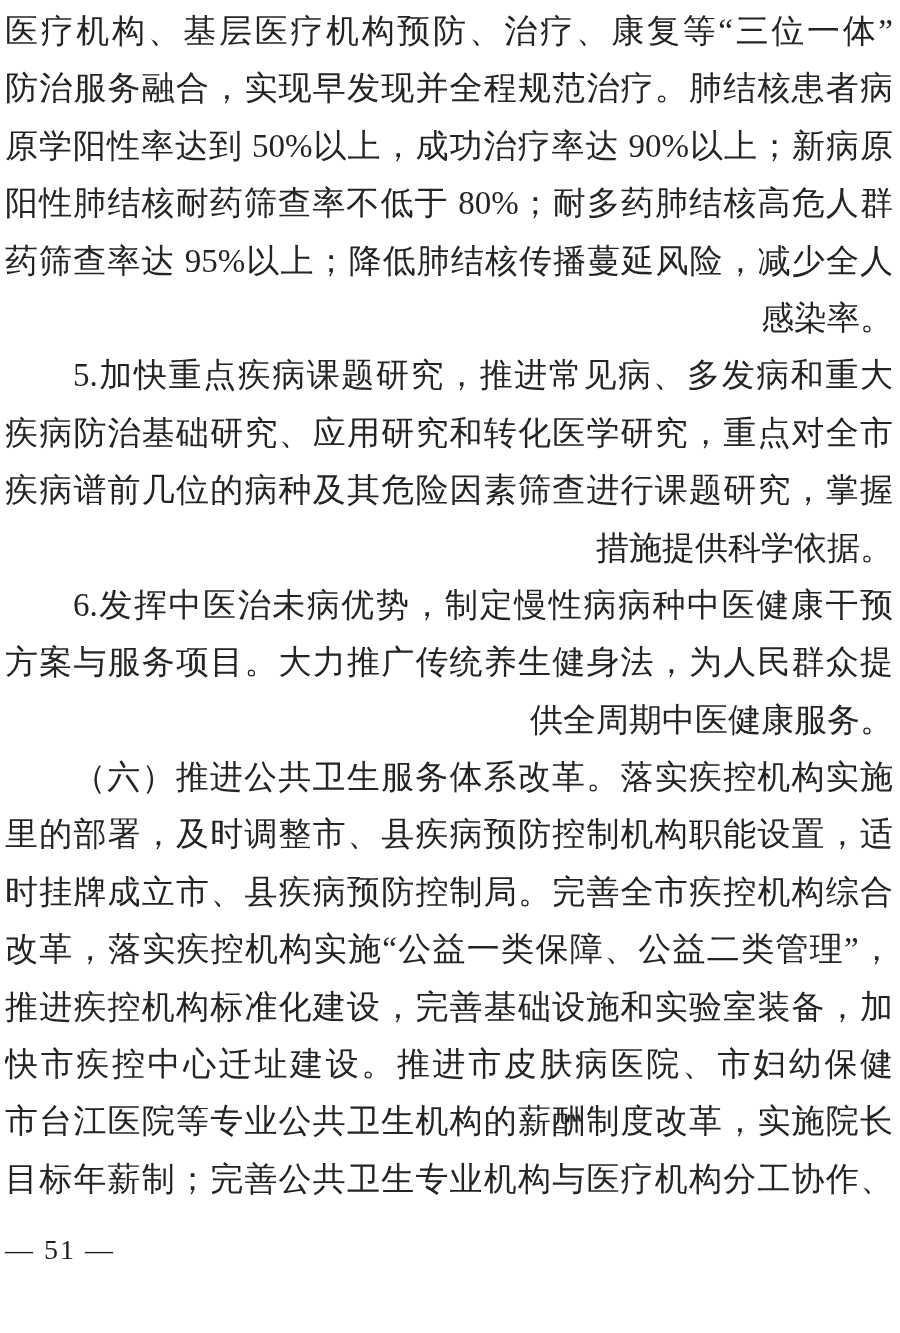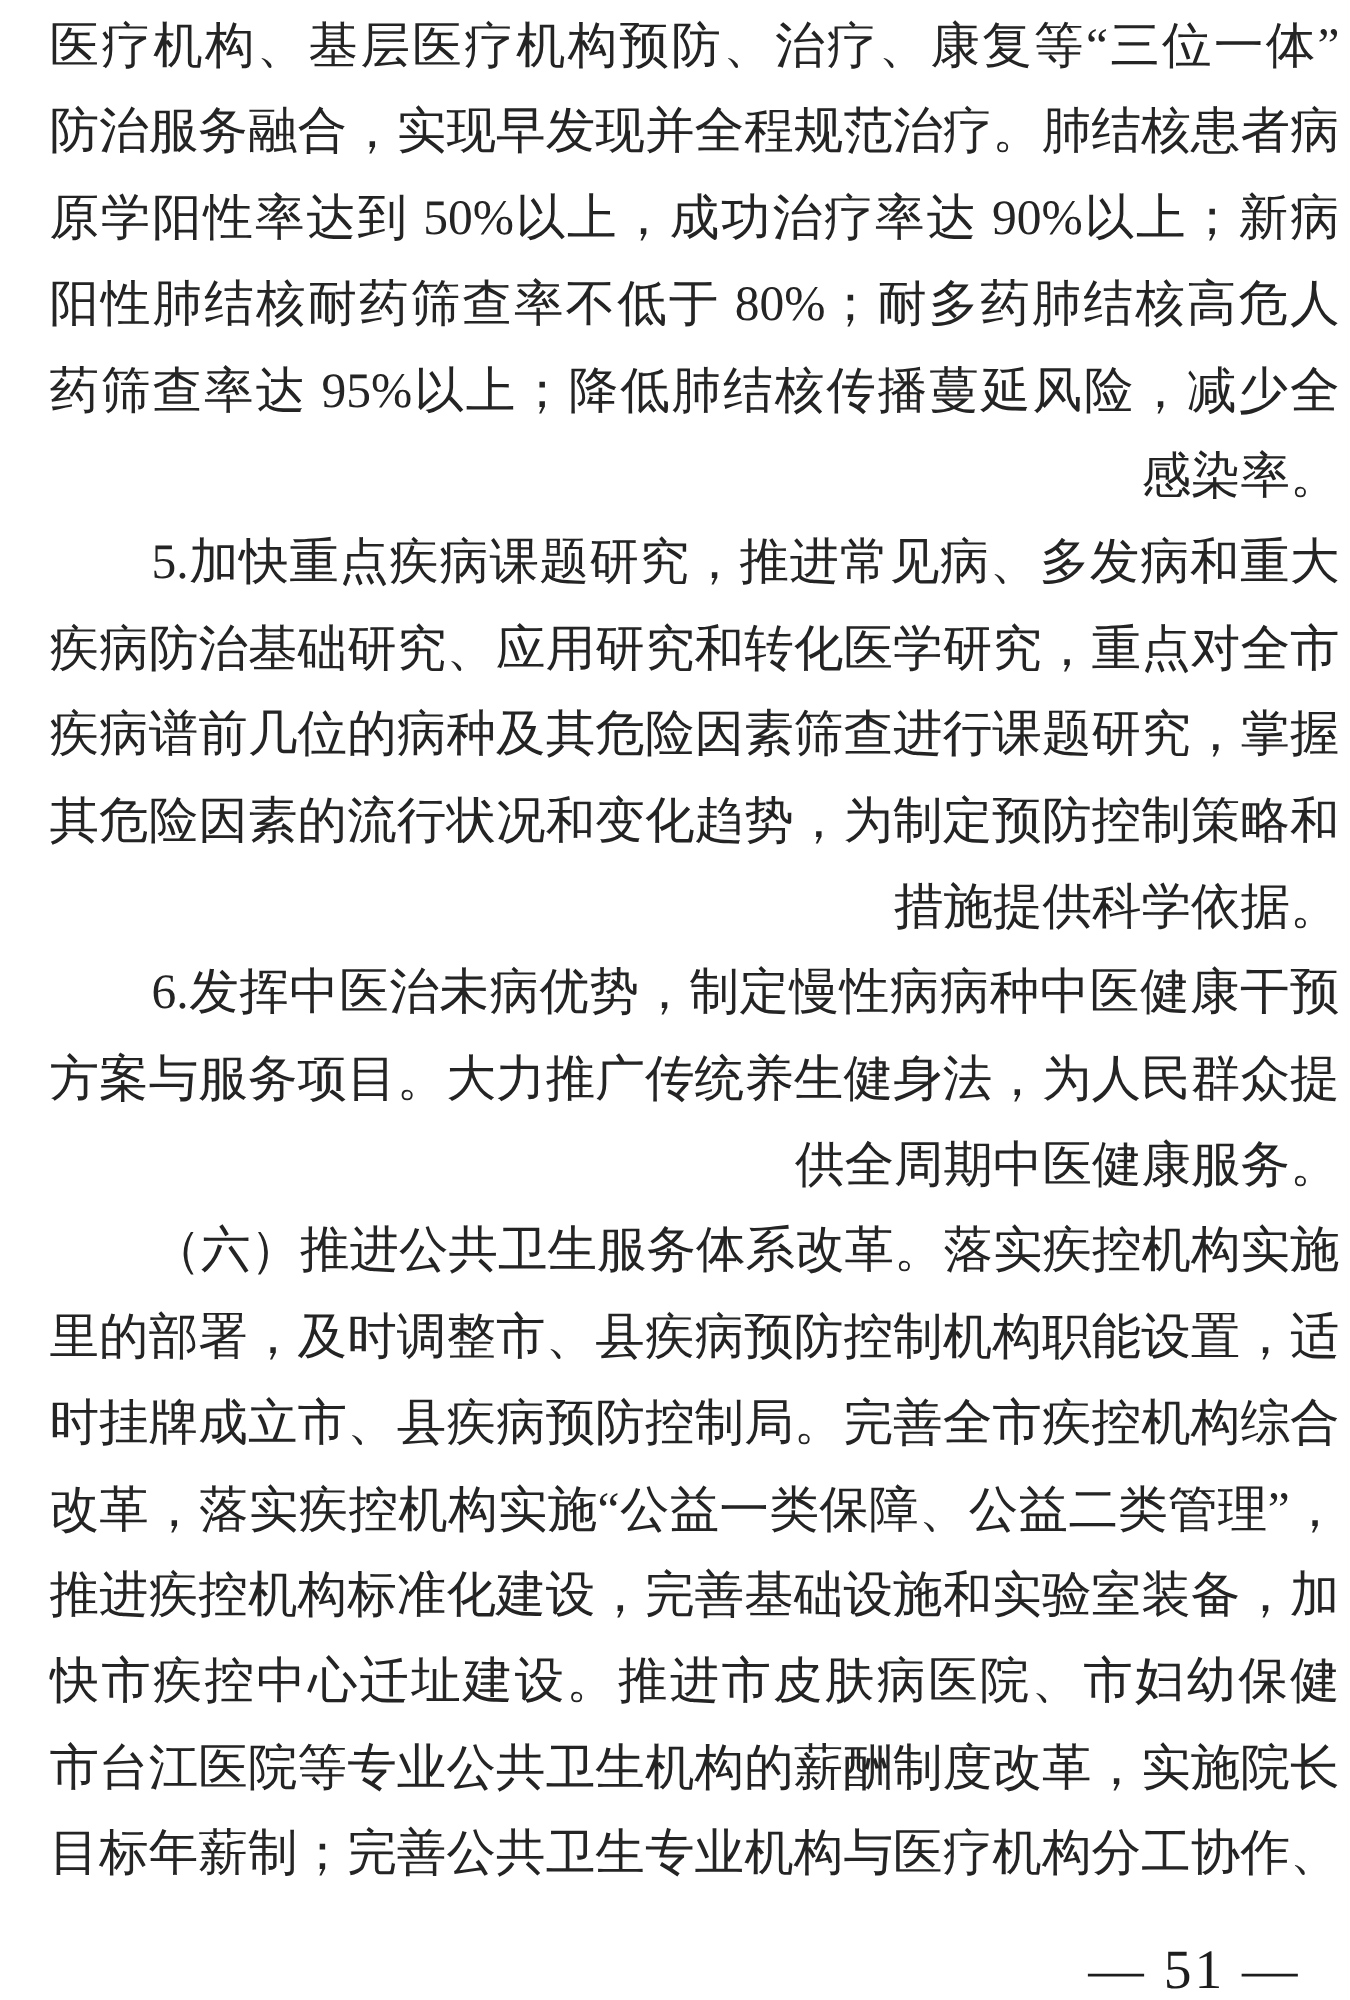--- a/index.html
+++ b/index.html
@@ -16,61 +16,59 @@
   }
   .doc {
     padding: 3px 7px 0 5px;
   }
   .line {
     height: 57.4px;
     line-height: 57.4px;
     font-size: 33px;
     overflow: hidden;
     white-space: nowrap;
-    margin-left: 28px;
   }
   
   .jl {
     text-align: justify;
     text-align-last: justify;
     white-space: normal;
   }
   
   .indent {
     padding-left: 68px;
   }
   .short {
     text-align: right;
   }
   .bold {
     font-weight: normal;
   }
   .footer {
     margin-top: 26px;
-    text-align: right;
+    text-align: left;
     padding-right: 26px;
-    font-size: 37px;
+    font-size: 28px;
     letter-spacing: 2px;
     color: #1d1d1d;
   }
 </style>
 </head>
 <body>
 
 <div class="doc">
   <div class="line jl">医疗机构、基层医疗机构预防、治疗、康复等“三位一体”</div>
   <div class="line jl">防治服务融合，实现早发现并全程规范治疗。肺结核患者病</div>
   <div class="line jl">原学阳性率达到 50%以上，成功治疗率达 90%以上；新病原学</div>
   <div class="line jl">阳性肺结核耐药筛查率不低于 80%；耐多药肺结核高危人群耐</div>
   <div class="line jl">药筛查率达 95%以上；降低肺结核传播蔓延风险，减少全人群</div>
   <div class="line short">感染率。</div>
   <div class="line jl indent">5.加快重点疾病课题研究，推进常见病、多发病和重大</div>
   <div class="line jl">疾病防治基础研究、应用研究和转化医学研究，重点对全市</div>
   <div class="line jl">疾病谱前几位的病种及其危险因素筛查进行课题研究，掌握</div>
-  <div class="line jl">其危险因素的流行状况和变化趋势，为制定预防控制策略和</div>
   <div class="line short">措施提供科学依据。</div>
   <div class="line jl indent">6.发挥中医治未病优势，制定慢性病病种中医健康干预</div>
   <div class="line jl">方案与服务项目。大力推广传统养生健身法，为人民群众提</div>
   <div class="line short">供全周期中医健康服务。</div>
   <div class="line jl indent"><span class="bold">（六）推进公共卫生服务体系改革。</span><span>落实疾控机构实施</span></div>
   <div class="line jl">里的部署，及时调整市、县疾病预防控制机构职能设置，适</div>
   <div class="line jl">时挂牌成立市、县疾病预防控制局。完善全市疾控机构综合</div>
   <div class="line jl">改革，落实疾控机构实施“公益一类保障、公益二类管理”，</div>
   <div class="line jl">推进疾控机构标准化建设，完善基础设施和实验室装备，加</div>
   <div class="line jl">快市疾控中心迁址建设。推进市皮肤病医院、市妇幼保健院、</div>

